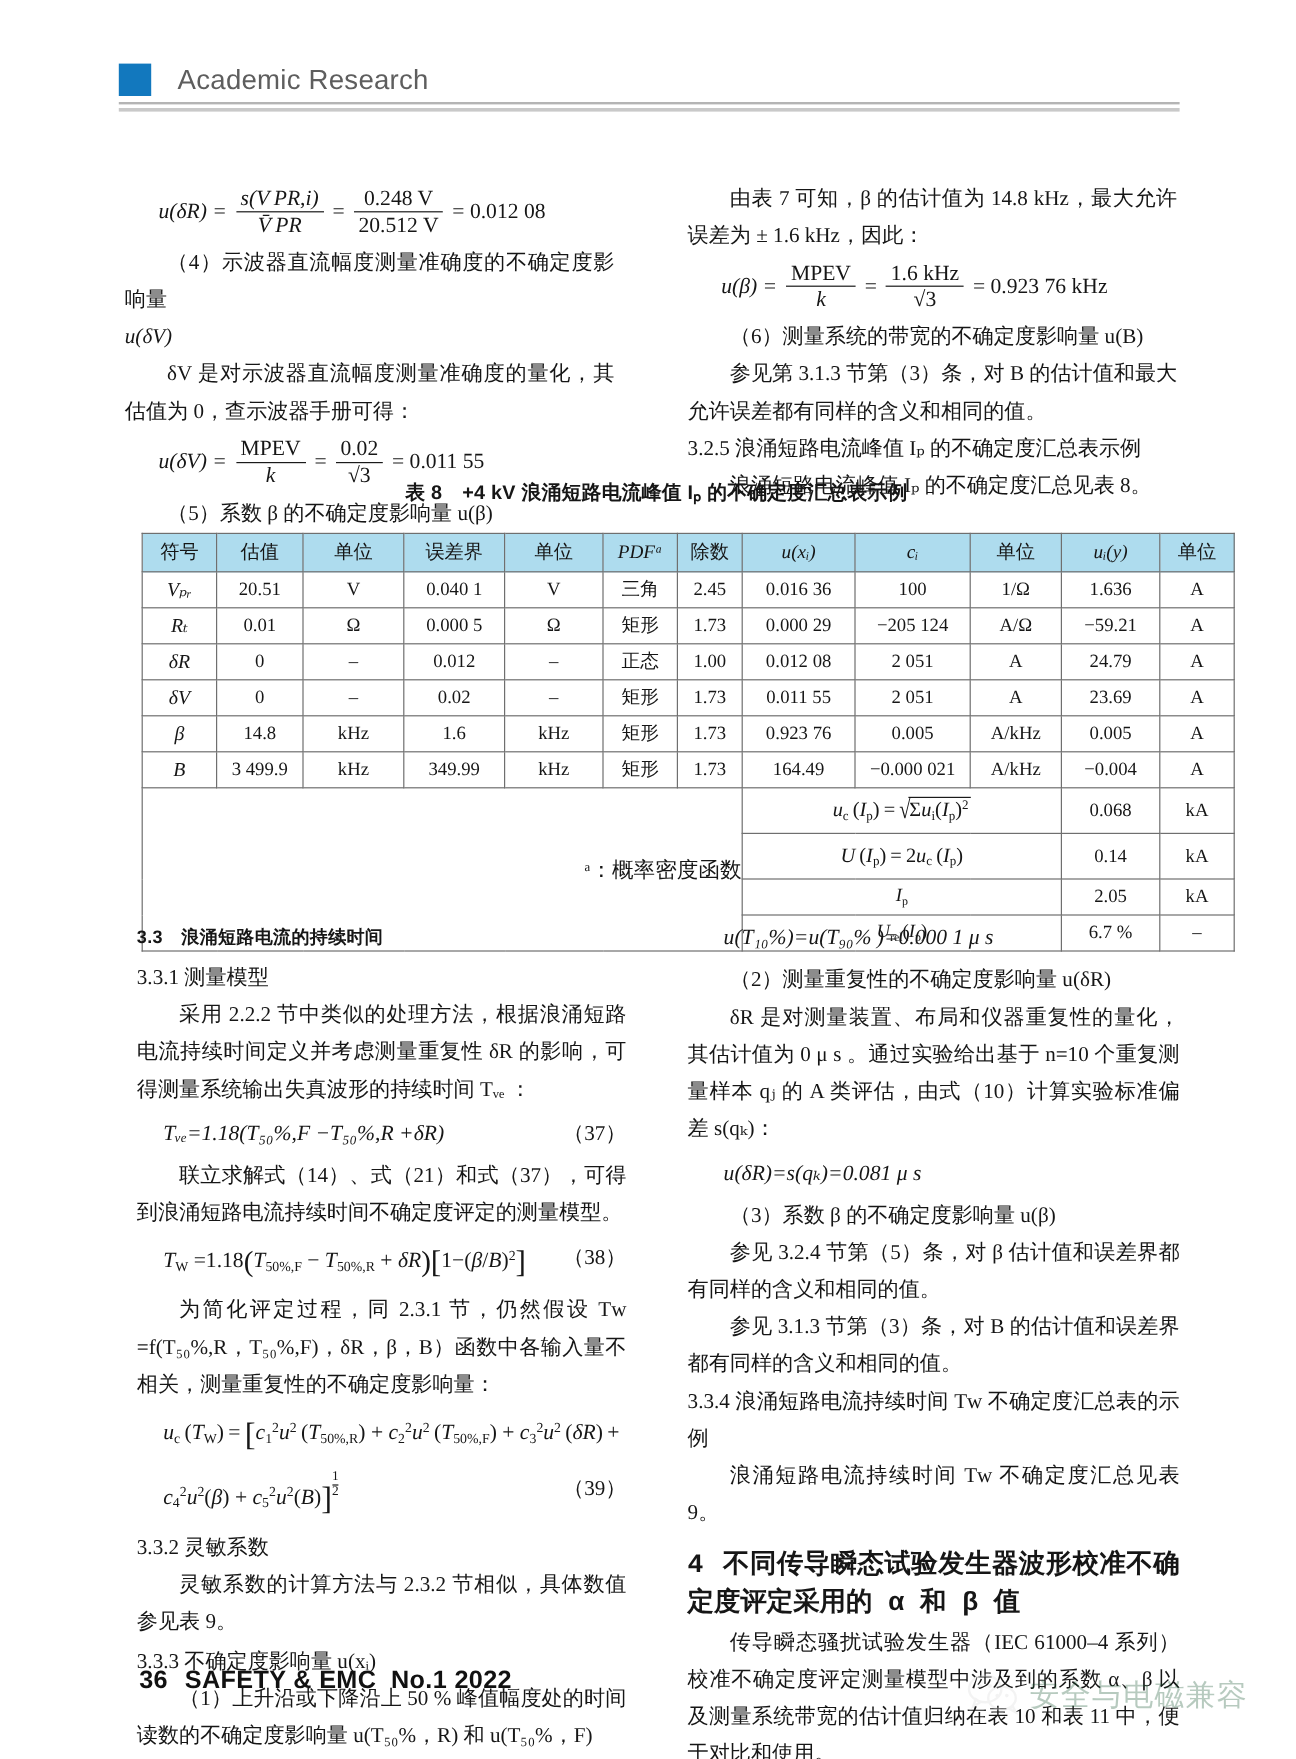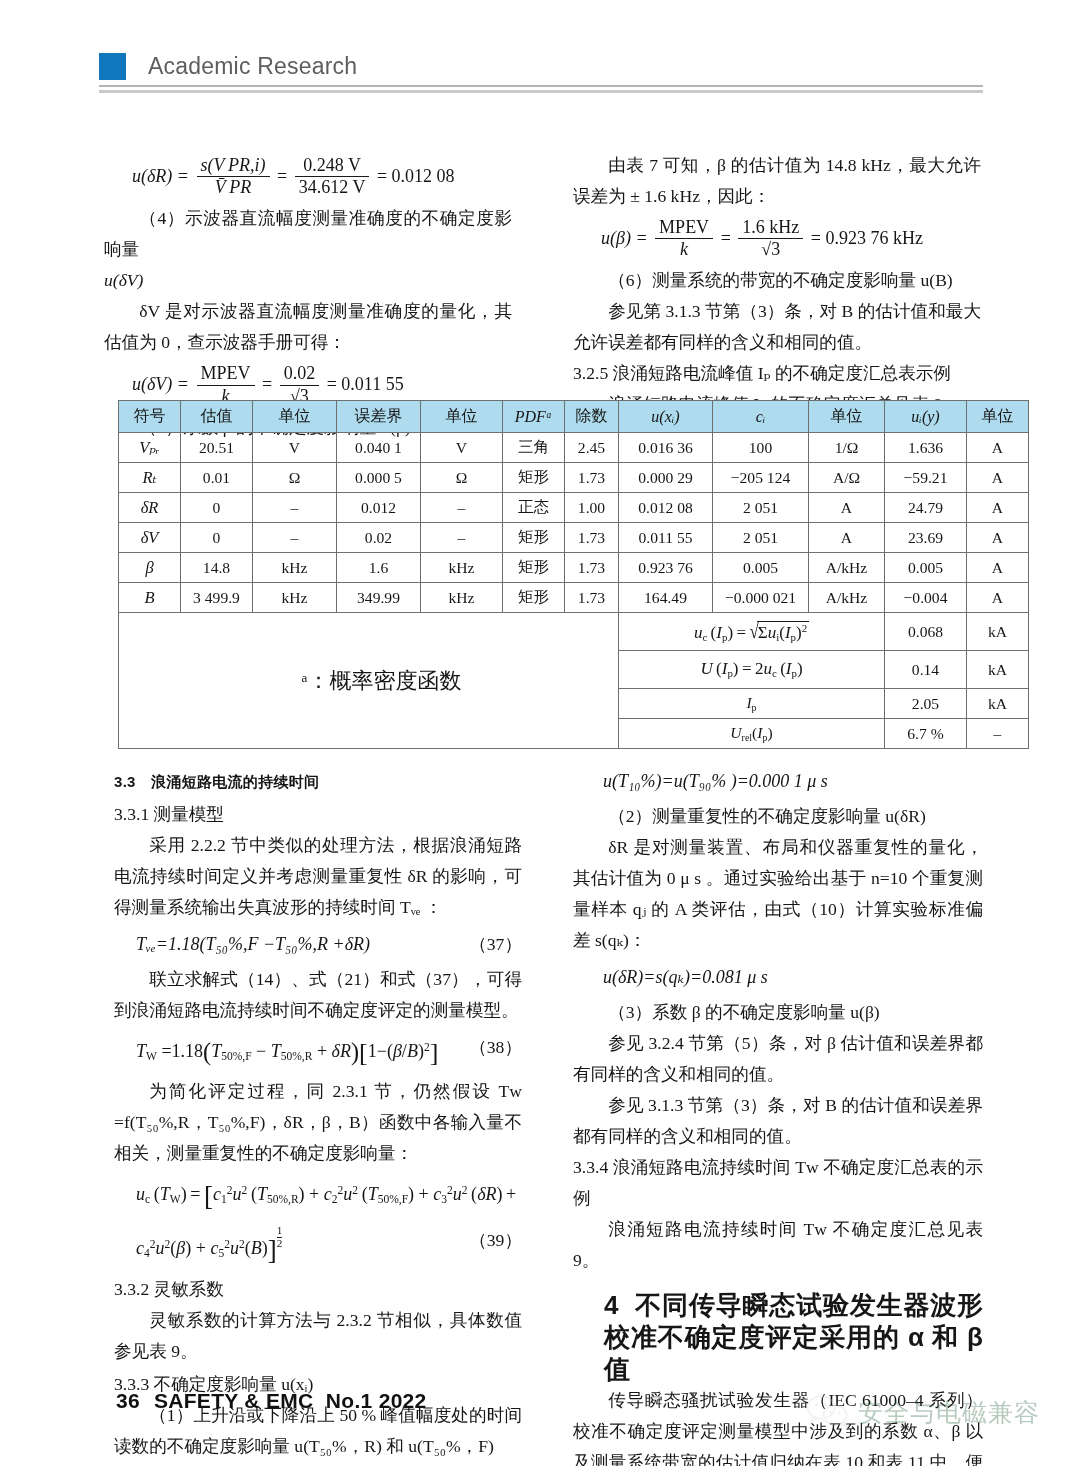--- a/index.html
+++ b/index.html
@@ -89,27 +89,26 @@
     text-indent: 0;
   }
   .sec-h2 {
     font-family: "Liberation Sans", sans-serif;
     font-weight: bold;
     font-size: 15px;
     text-indent: 0;
     letter-spacing: .3px;
   }
   .sec-h1 {
-    font-family: Liberation Sans, sans-serif;
+    font-family: Liberation Mono, monospace;
     font-weight: bold;
-    font-size: 26px;
+    font-size: 22px;
     text-indent: 0;
     line-height: 32px;
     margin-top: 13px;
-    margin-left: 31px;
   }
   .sec-h1 .numpart { margin-right: 16px; }
 
   
   i, .it { font-style: italic; }
   .frac {
     display: inline-block;
     vertical-align: middle;
     text-align: center;
     line-height: 1.18;
@@ -146,44 +145,44 @@
     width: 866px;
     text-align: center;
     font-family: "Liberation Sans", sans-serif;
     font-size: 16.5px;
     font-weight: 600;
     letter-spacing: .2px;
   }
   table.t8 {
     position: absolute;
     left: 118px;
-    top: 400px;
+    top: 444px;
     width: 862px;
     border-collapse: collapse;
     font-size: 15.6px;
     table-layout: fixed;
   }
   table.t8 td, table.t8 th {
     border: 1px solid #6f6f6f;
     text-align: center;
     vertical-align: middle;
     padding: 0;
     height: 29px;
     font-weight: normal;
   }
   table.t8 thead th {
     background: #aedcee;
     height: 31px;
     font-size: 16px;
   }
   .t8 .sym { font-size: 16.5px; }
   .t8 .noteCell {
-    text-align: center;
+    text-align: right;
     padding-left: 26px;
-    font-size: 22px;
+    font-size: 18px;
     vertical-align: middle;
   }
   .t8 .sumlabel { font-size: 17px; height: 53px; }
   .t8 .sumrow td { height: 37px; }
 
   
   .footer {
     position: absolute;
     left: 116px;
     top: 1389px;
@@ -224,21 +223,21 @@
 
   <p class="eq centerish">
     <span class="it">u(δR) =</span>
     <span class="frac">
       <span class="num it">s(V PR,i)</span>
       <span class="den it">V̄ PR</span>
     </span>
     =
     <span class="frac">
       <span class="num">0.248 V</span>
-      <span class="den">34.612 V</span>
+      <span class="den">20.512 V</span>
     </span>
     <span>= 0.012 08</span>
   </p>
 
   <p class="ind">
     <span>（4）示波器直流幅度测量准确度的不确定度影响量</span>
   </p>
   <p class="noind it">u(δV)</p>
 
   <p class="ind">δV 是对示波器直流幅度测量准确度的量化，其估值为 0，查示波器手册可得：</p>

